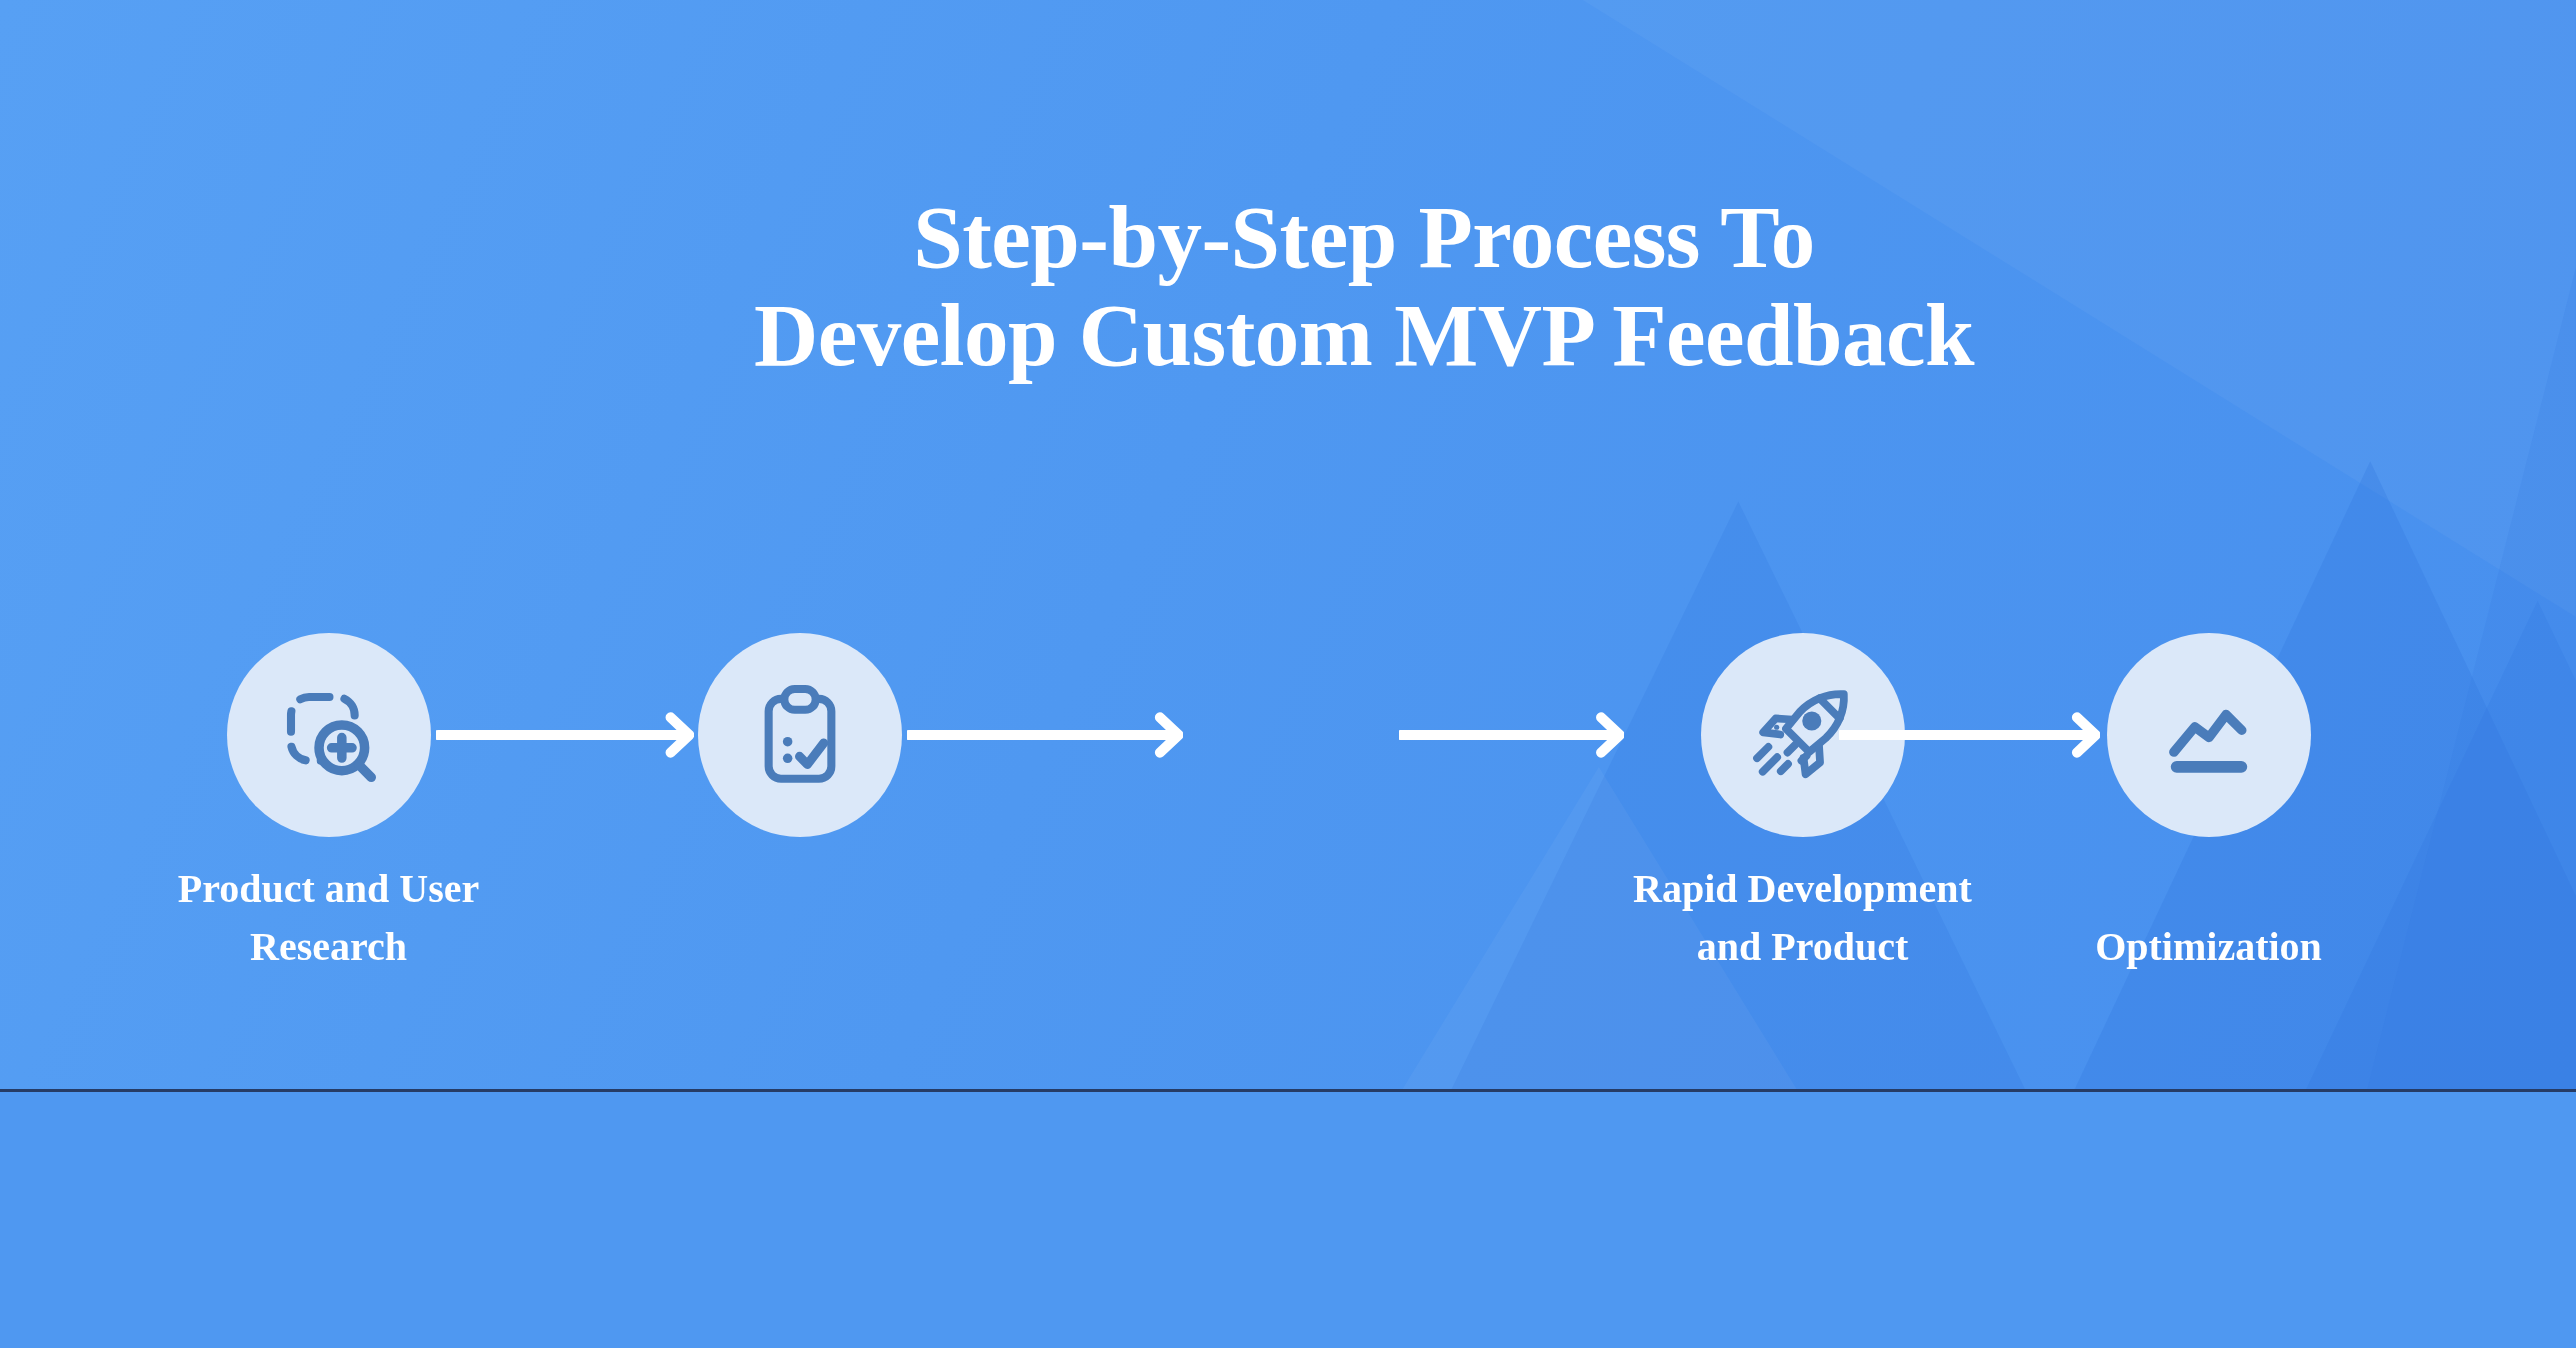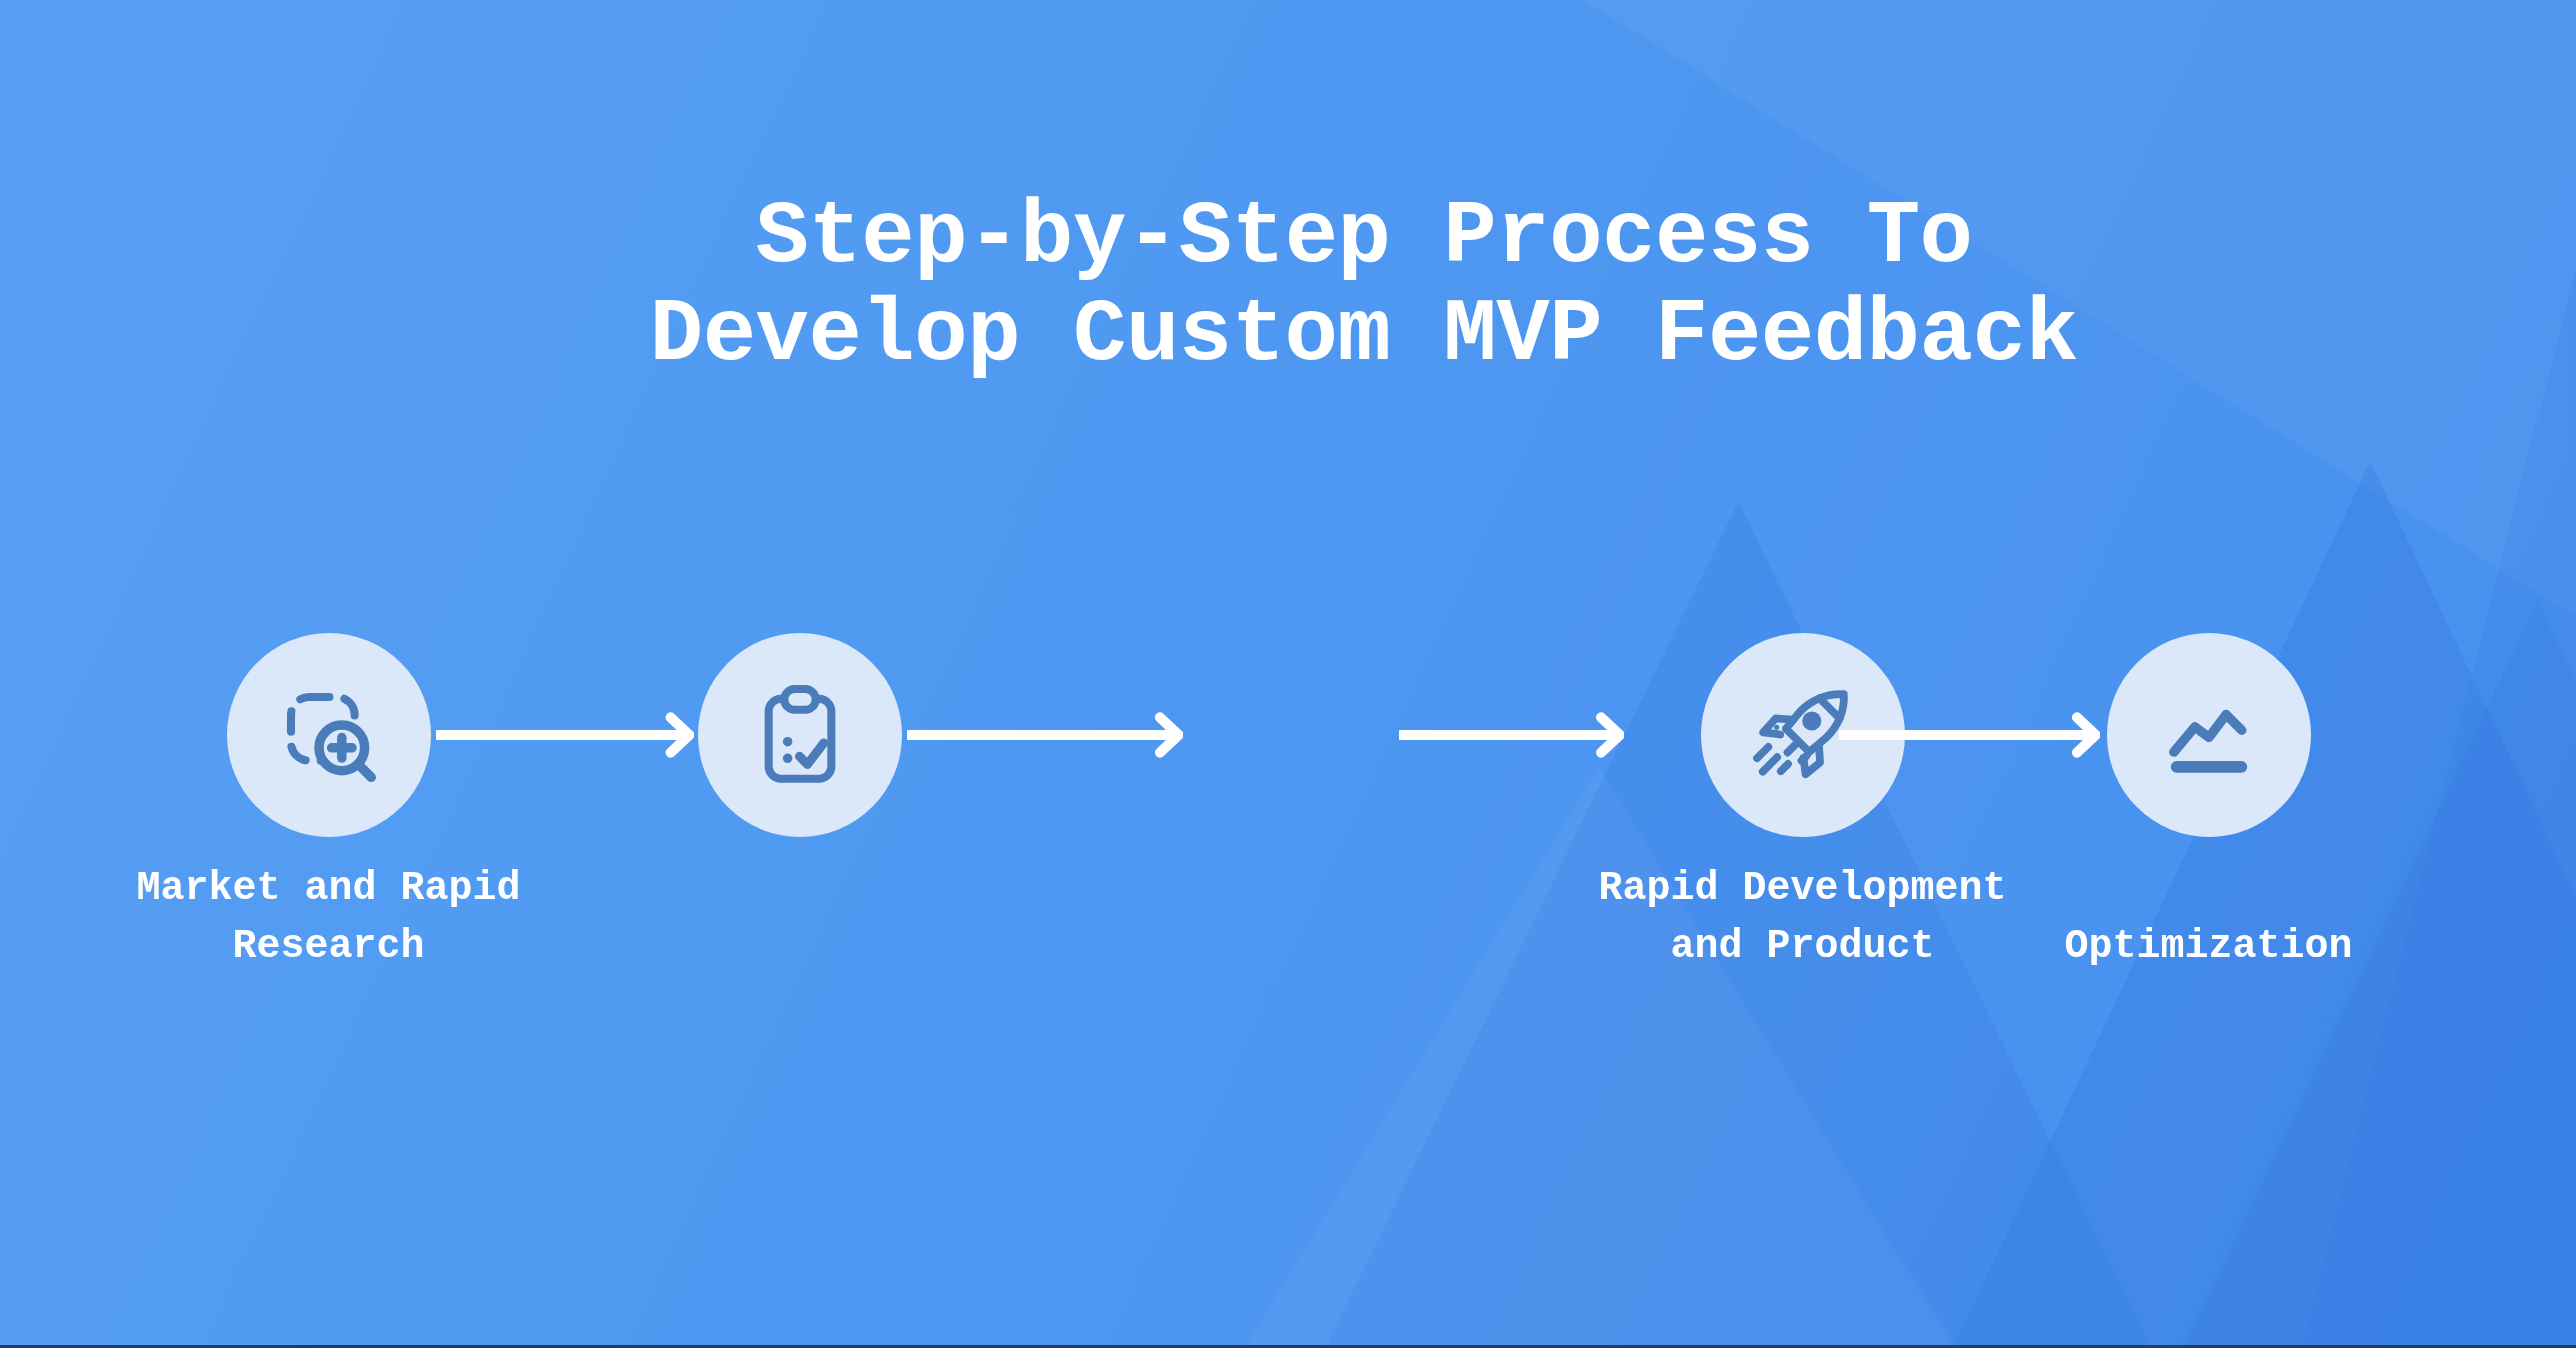--- a/index.html
+++ b/index.html
@@ -1,20 +1,20 @@
 <!DOCTYPE html>
 <html style="font-size:8.6px"><head>
 <meta charset="utf-8">
 <style>
   html,body{margin:0;padding:0;background:#4f98f1;}
   .canvas{
     position:relative;
-    width:2576px;height:1348px;
+    width:2576px;height:1092px;
     overflow:hidden;
-    font-family:Liberation Mono, monospace;
+    font-family:Liberation Serif, serif;
     background:linear-gradient(115deg,#57a0f4 0%,#4f98f1 45%,#478fee 100%);
   }
   .bg-decor{position:absolute;top:0;left:0;}
   .title{
     position:absolute;top:189px;left:1364px;transform:translateX(-50%);
     width:1717px;text-align:center;
     color:#ffffff;font-size:89px;font-weight:800;line-height:1.1;
     letter-spacing:-0.5px;white-space:nowrap;
   }
   .step{position:absolute;top:633px;width:461px;}
@@ -53,21 +53,21 @@
   <div class="step" style="left:98px">
     <div class="circle">
       <svg class="ic" width="114" height="114" viewBox="0 0 24 24" fill="none" stroke="#4a7cba" stroke-width="1.7" stroke-linecap="round" stroke-linejoin="round">
         <rect x="4" y="4" width="13.4" height="13.4" rx="3.8" stroke-dasharray="4.3 3.2"></rect>
         <circle cx="14.7" cy="14.7" r="4.8" fill="#dbe8f9" stroke-width="2"></circle>
         <path d="M14.7 12.55 V16.85 M12.55 14.7 H16.85" stroke-width="2"></path>
         <path d="M18.25 18.25 L20.9 20.9" stroke-width="2"></path>
       </svg>
     </div>
     <div class="label">
-      <span>Market and Rapid</span><br>
+      <span>Product and User</span><br>
       <span>Research</span>
     </div>
   </div>
 
   <div class="step" style="left:569px">
     <div class="circle">
       <svg class="ic" width="114" height="114" viewBox="0 0 24 24" fill="none" stroke="#4a7cba" stroke-width="1.7" stroke-linecap="round" stroke-linejoin="round">
         <rect x="5.4" y="4.4" width="13.2" height="16.8" rx="2.6"></rect>
         <rect x="8.7" y="2.3" width="6.6" height="4.4" rx="2.2" fill="#dbe8f9"></rect>
         <circle cx="9.4" cy="13.4" r="1.0" fill="#4a7cba" stroke="none"></circle>

